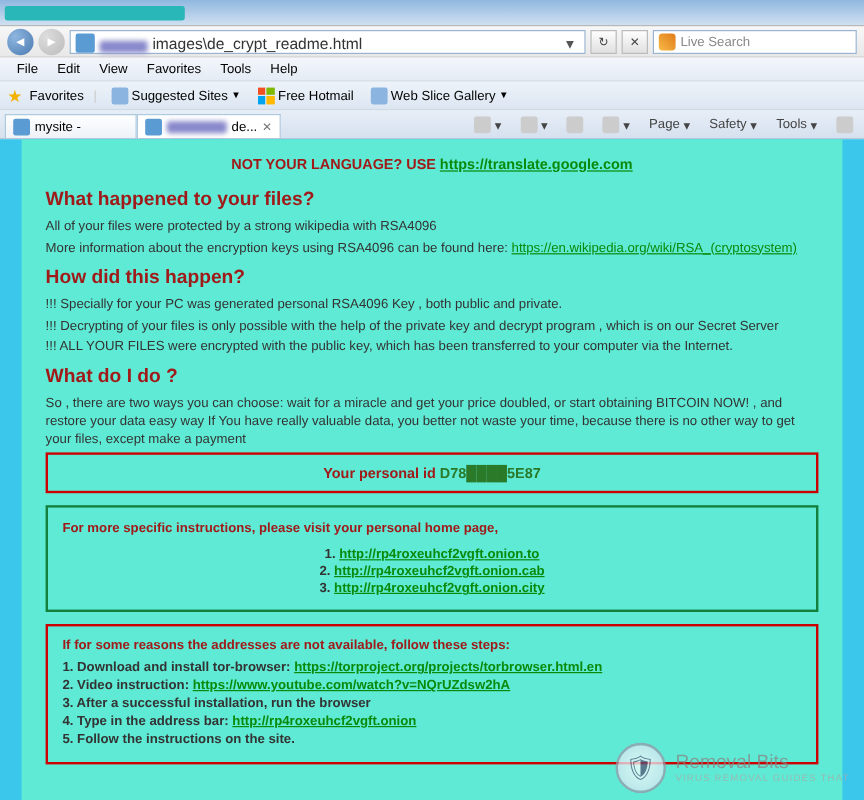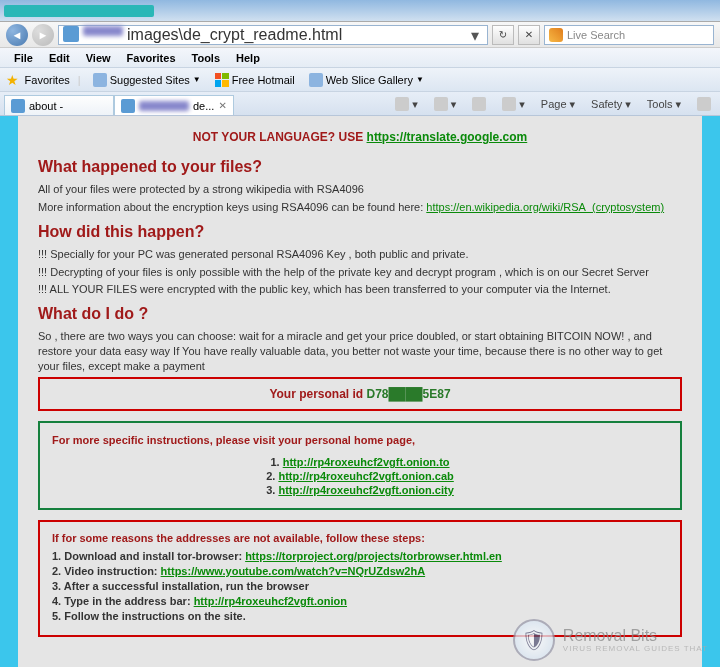--- a/index.html
+++ b/index.html
@@ -4,45 +4,45 @@
 <style>
 * { margin: 0; padding: 0; box-sizing: border-box; font-family: Tahoma, Arial, sans-serif; }
 body { width: 720px; height: 667px; background: #f5f5f5; overflow: hidden; }
 .window { display: flex; flex-direction: column; height: 100%; }
 .titlebar { background: linear-gradient(#90b8e0, #d0e0f0); height: 22px; display: flex; align-items: center; padding: 2px 4px; border-bottom: 1px solid #aaa; }
 .titlebar-text { background: #2ab7b7; height: 12px; width: 150px; border-radius: 2px; }
 .navbar { background: linear-gradient(#f7f7f7, #e8e8e8); height: 26px; display: flex; align-items: center; padding: 2px 6px; border-bottom: 1px solid #ccc; gap: 4px; }
 .nav-arrow { width: 22px; height: 22px; border-radius: 50%; background: radial-gradient(circle at 30% 30%, #8fb6e0, #4a7ab0); display: flex; align-items: center; justify-content: center; color: #fff; font-size: 11px; cursor: pointer; }
 .nav-arrow.disabled { background: radial-gradient(circle at 30% 30%, #ddd, #bbb); }
 .addr-icon { width: 16px; height: 16px; background: #5a9bd4; border-radius: 2px; display: inline-block; }
-.addressbar { flex: 1; height: 20px; border: 1px solid #99b4d1; background: #fff; display: flex; align-items: flex-start; padding: 0 4px; font-size: 16px; gap: 4px; }
+.addressbar { flex: 1; height: 20px; border: 1px solid #99b4d1; background: #fff; display: flex; align-items: flex-end; padding: 0 4px; font-size: 13px; gap: 4px; }
 .addr-text { flex: 1; color: #333; }
 .addr-drop { width: 16px; text-align: center; color: #555; }
 .nav-btn { width: 22px; height: 20px; background: linear-gradient(#fefefe,#e0e0e0); border: 1px solid #bbb; display: flex; align-items: center; justify-content: center; font-size: 10px; color: #444; cursor: pointer; }
 .searchbar { width: 170px; height: 20px; border: 1px solid #99b4d1; background: #fff; display: flex; align-items: center; padding: 0 4px; font-size: 11px; color: #888; gap: 4px; }
 .search-icon { width: 14px; height: 14px; background: linear-gradient(45deg,#f7b946,#e07c1a); border-radius: 3px; }
 .menubar { background: linear-gradient(#f3f6fb,#e5ecf5); height: 20px; display: flex; align-items: center; padding: 0 6px; font-size: 11px; border-bottom: 1px solid #c8d4e2; }
-.menubar span { padding: 2px 8px; cursor: pointer; font-weight: bold; }
+.menubar span { padding: 2px 8px; cursor: pointer; }
 .favbar { background: linear-gradient(#eef3f9,#dce6f2); height: 24px; display: flex; align-items: center; padding: 0 6px; font-size: 11px; border-bottom: 1px solid #c8d4e2; gap: 6px; }
 .fav-star { color: #f3b200; font-size: 14px; }
 .fav-item { display: flex; align-items: center; gap: 3px; padding: 2px 4px; cursor: pointer; }
 .fav-icon-sm { width: 14px; height: 14px; background: #8cb4e0; border-radius: 2px; }
 .ms-icon { width: 14px; height: 14px; display: grid; grid-template-columns: 1fr 1fr; grid-template-rows: 1fr 1fr; gap: 1px; }
 .ms-icon span:nth-child(1){background:#f25022}.ms-icon span:nth-child(2){background:#7fba00}.ms-icon span:nth-child(3){background:#00a4ef}.ms-icon span:nth-child(4){background:#ffb900}
 .tabbar { background: linear-gradient(#e7eef7,#d6e1ef); height: 24px; display: flex; align-items: flex-end; padding: 0 4px; border-bottom: 1px solid #b7c6d9; gap: 0; position: relative; }
 .tab { height: 20px; border: 1px solid #aecadf; border-bottom: none; background: linear-gradient(#fefefe,#eef3f8); padding: 2px 6px; font-size: 11px; display: flex; align-items: center; gap: 4px; min-width: 110px; position: relative; }
 .tab.active { background: #fff; }
 .tab-ie { width: 14px; height: 14px; background: #5a9bd4; border-radius: 2px; }
 .tab-close { font-size: 10px; color: #777; margin-left: auto; }
 .tab-strip { flex: 1; }
 .tab-right { display: flex; align-items: center; gap: 6px; margin-left: auto; height: 22px; font-size: 11px; color: #444; }
 .tb-btn { display: flex; align-items: center; gap: 3px; padding: 2px 5px; cursor: pointer; }
 .tb-ico { width: 14px; height: 14px; background: #ccc; border-radius: 2px; }
 .viewport { flex: 1; background: #3bc6ec; overflow: hidden; padding: 0; position: relative; }
-.page { background: #e5e5e5; margin: 0 18px; padding: 14px 20px 16px; font-size: 11px; color: #333; min-height: 100%; }
+.page { background: #5eead4; margin: 0 18px; padding: 14px 20px 16px; font-size: 11px; color: #333; min-height: 100%; }
 .lang { text-align: center; color: #a01a1a; font-weight: bold; font-size: 12px; margin-bottom: 14px; }
 .lang a { color: #0a8a0a; text-decoration: underline; }
 h4 { color: #a01a1a; font-size: 16px; margin: 8px 0 6px; }
 p { margin: 3px 0; line-height: 1.35; }
 a.g { color: #0a8a0a; text-decoration: underline; }
 .idbox { border: 2px solid #cc0000; text-align: center; padding: 8px; margin: 0 0; color: #a01a1a; font-weight: bold; font-size: 12px; }
 .idbox .val { color: #2a7a2a; }
 .greenbox { border: 2px solid #15803d; padding: 10px 12px; margin: 10px 0; }
 .greenbox .lead { color: #a01a1a; font-weight: bold; line-height: 1.4; }
 .greenbox ol { margin: 8px 0 0 0; list-style: none; text-align: center; }
@@ -114,21 +114,21 @@
     <div class="fav-item">
       <span class="fav-icon-sm"></span>
       <span>Web Slice Gallery</span>
         <span style="font-size:8px">▼</span>
     </div>
   </div>
 
   <div class="tabbar">
     <div class="tab">
       <span class="tab-ie"></span>
-      <span>about -</span>
+      <span>mysite -</span>
     </div>
     <div class="tab active">
       <span class="tab-ie"></span>
       <span class="blur" style="width:50px"></span>
       <span>de...</span>
       <span class="tab-close">✕</span>
     </div>
     <div class="tab-strip"></div>
     <div class="tab-right">
       <div class="tb-btn"><span class="tb-ico"></span>▾</div>

